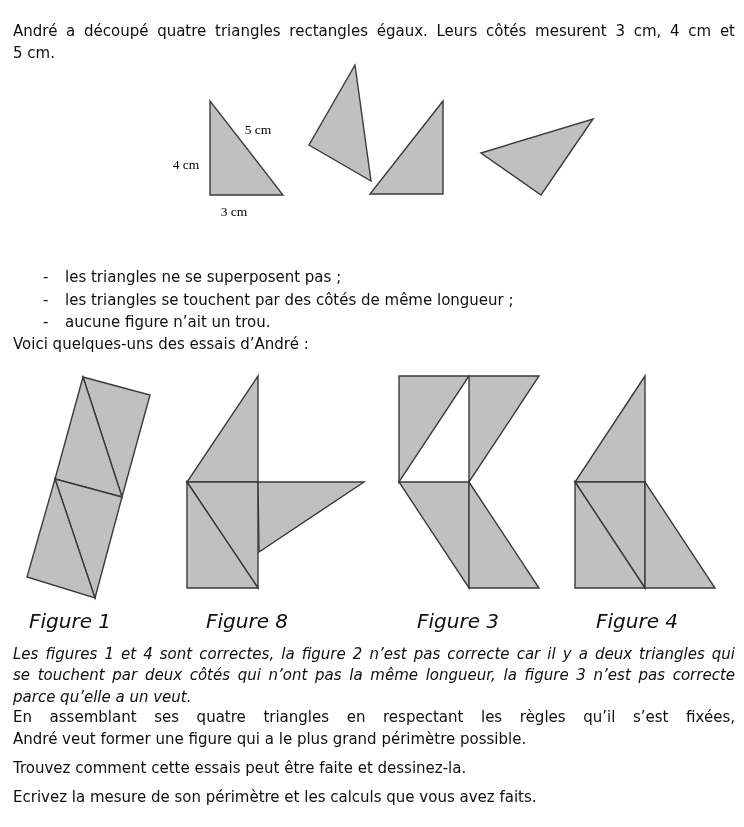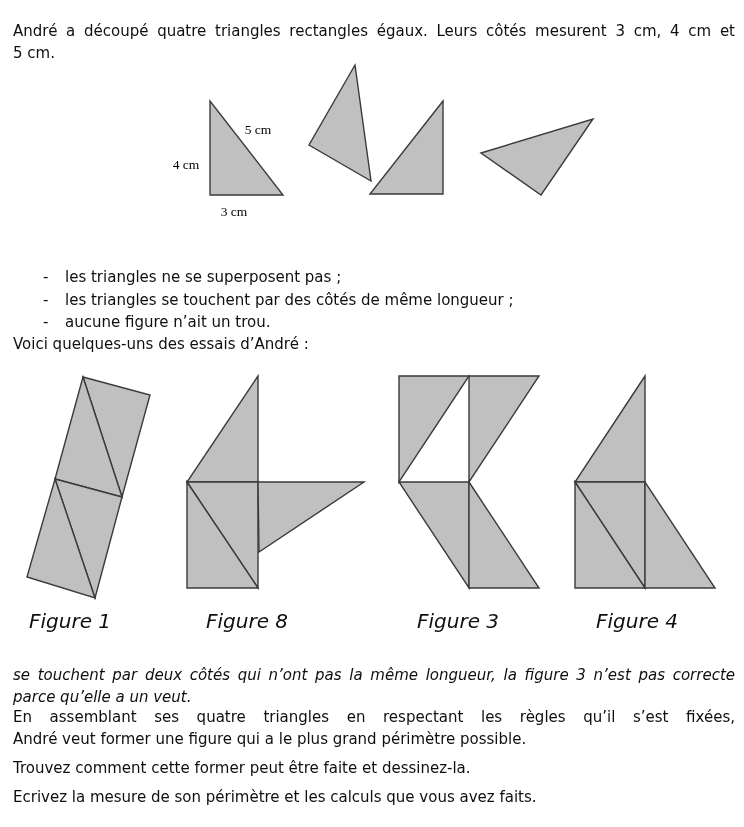--- a/index.html
+++ b/index.html
@@ -102,23 +102,24 @@
     <span class="dash">-</span><span>aucune figure n’ait un trou.</span>
   </div>
 
   <div class="line nline" style="top:333px">Voici quelques-uns des essais d’André :</div>
 
   <div class="figlabel" style="left:70px">Figure 1</div>
   <div class="figlabel" style="left:247px">Figure 8</div>
   <div class="figlabel" style="left:458px">Figure 3</div>
   <div class="figlabel" style="left:637px">Figure 4</div>
 
+  <div class="line italic jline" style="top:643px">Les figures 1 et 4 sont correctes, la figure 2 n’est pas correcte car il y a deux triangles qui</div>
   <div class="line italic jline" style="top:665px;line-height:21px">se touchent par deux côtés qui n’ont pas la même longueur, la figure 3 n’est pas correcte</div>
   <div class="line italic nline" style="top:686px">parce qu’elle a un veut.</div>
 
   <div class="line bold jline" style="top:706px">En assemblant ses quatre triangles en respectant les règles qu’il s’est fixées,</div>
   <div class="line bold nline" style="top:728px">André veut former une figure qui a le plus grand périmètre possible.</div>
 
-  <div class="line bold nline" style="top:757px">Trouvez comment cette former peut être faite et dessinez-la.</div>
+  <div class="line bold nline" style="top:757px">Trouvez comment cette essais peut être faite et dessinez-la.</div>
 
   <div class="line bold nline" style="top:786px">Ecrivez la mesure de son périmètre et les calculs que vous avez faits.</div>
 
 </div>
 
 </body></html>

